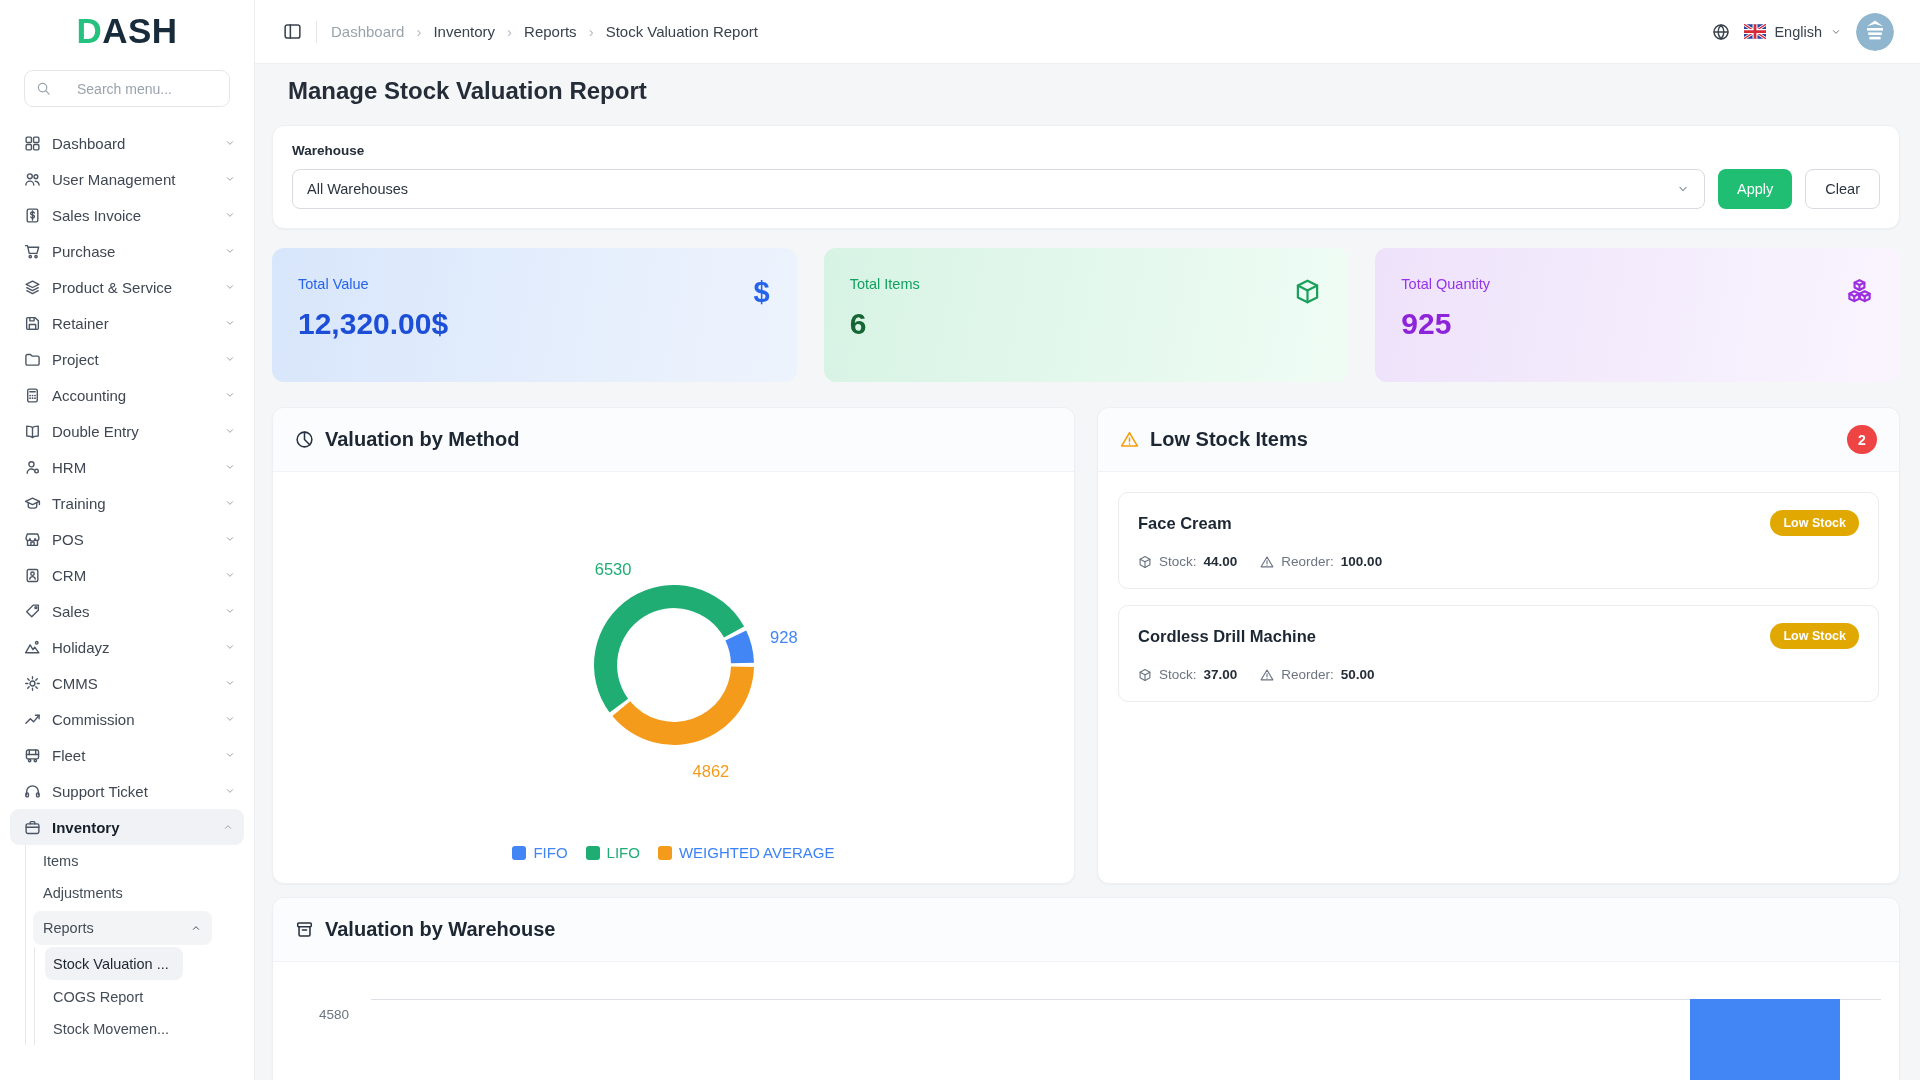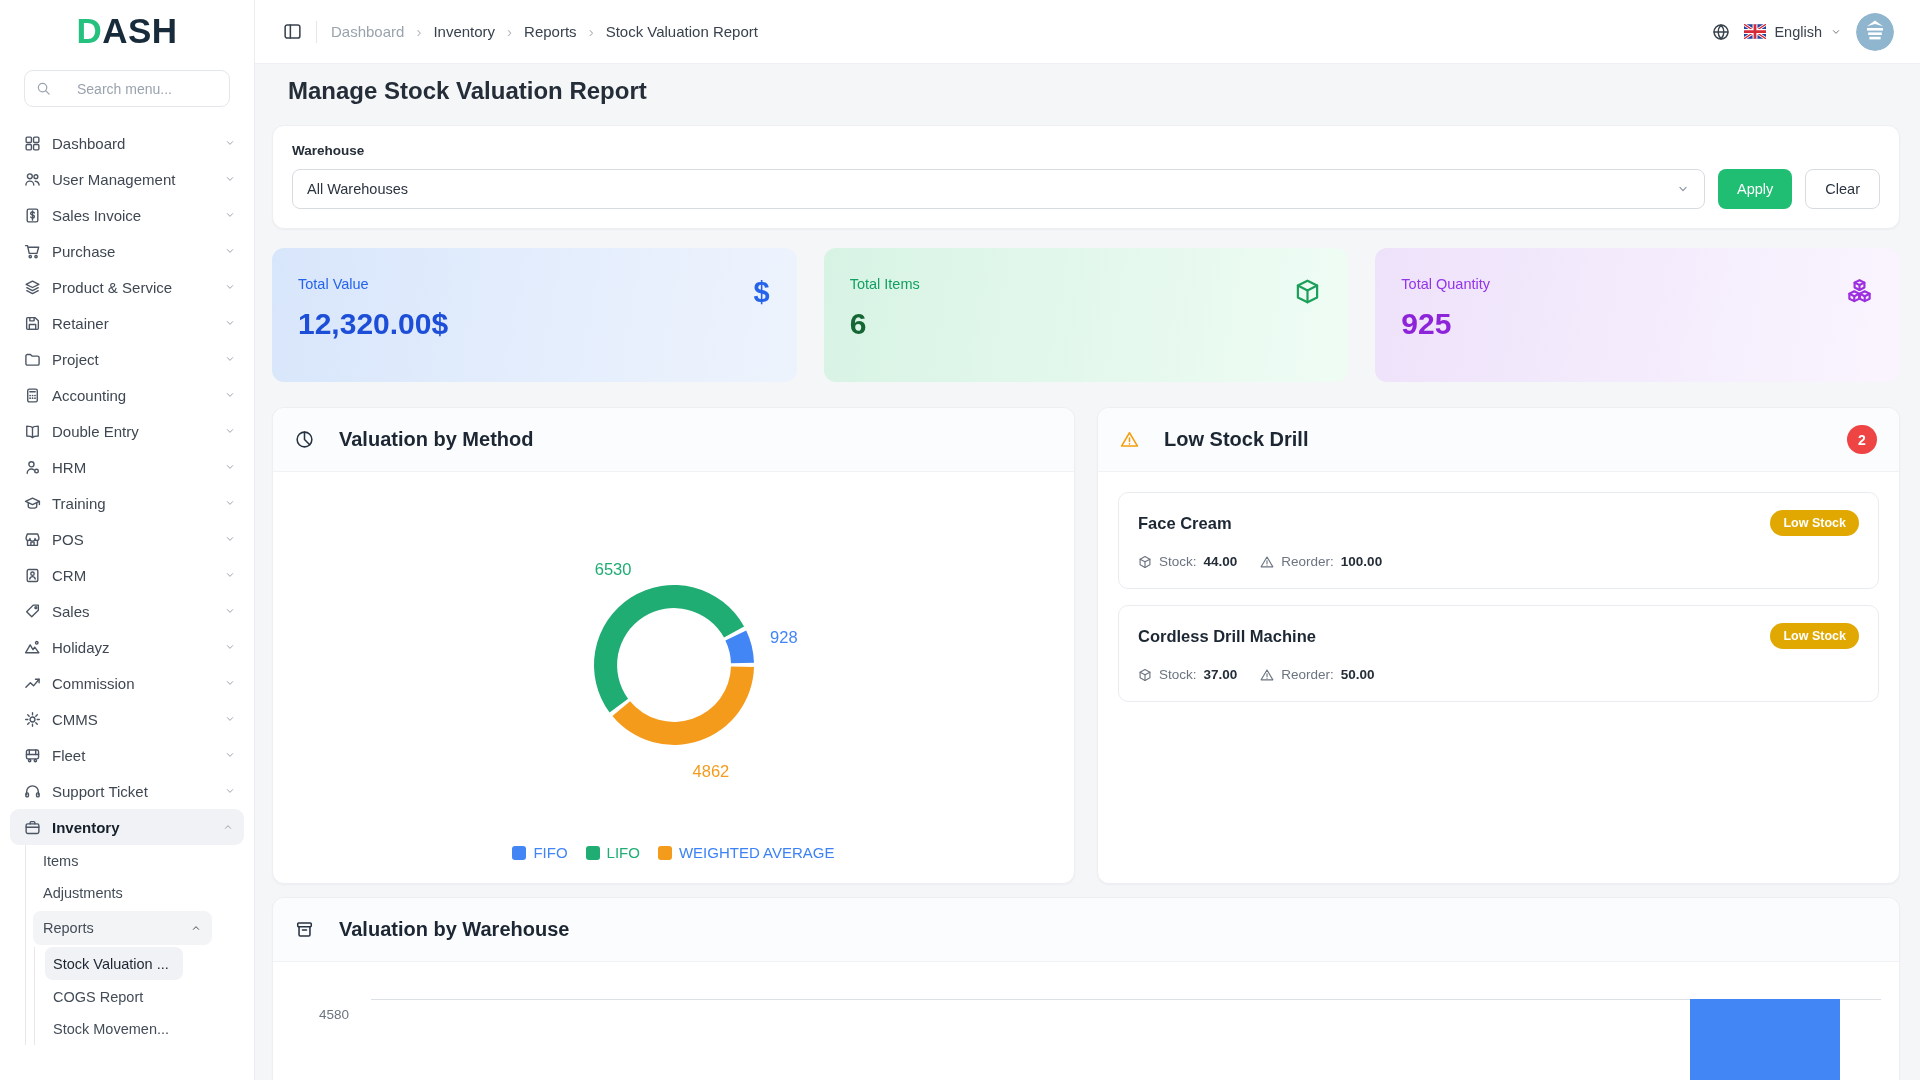--- a/index.html
+++ b/index.html
@@ -67,21 +67,21 @@
   .stat-card.blue { background:linear-gradient(100deg,#d8e6fb 0%,#edf3fd 95%); }
   .blue .stat-label { color:#2563eb; } .blue .stat-value { color:#1d4ed8; } .blue .stat-icon { color:#2563eb; }
   .stat-card.green { background:linear-gradient(100deg,#d7f3e4 0%,#eefcf4 95%); }
   .green .stat-label { color:#12a060; } .green .stat-value { color:#166534; } .green .stat-icon { color:#1aa05a; }
   .stat-card.purple { background:linear-gradient(100deg,#eee2fa 0%,#f9f4fe 95%); }
   .purple .stat-label { color:#9333ea; } .purple .stat-value { color:#8e24d9; } .purple .stat-icon { color:#9d2fe0; }
   .dollar { font-size:29px; font-weight:bold; line-height:1; }
 
   .mid-row { display:grid; grid-template-columns:1fr 1fr; gap:22px; margin-top:25px; }
   .tall-card { height:477px; display:flex; flex-direction:column; }
-  .card-head { height:64px; flex:none; display:flex; align-items:center; gap:25px; padding:0 22px; background:#fbfcfd; border-bottom:1px solid #f0f2f5; border-radius:12px 12px 0 0; }
+  .card-head { height:64px; flex:none; display:flex; align-items:center; gap:11px; padding:0 22px; background:#fbfcfd; border-bottom:1px solid #f0f2f5; border-radius:12px 12px 0 0; }
   .card-head h2 { font-size:20px; font-weight:bold; color:#1c2733; margin:0; }
   .head-icon { color:#273342; }
   .head-icon.warn { color:#f59e0b; }
   .count-badge { margin-left:auto; background:#ef4444; color:#fff; font-size:14px; font-weight:bold; min-width:30px; height:29px; padding:0 8px; border-radius:999px; display:flex; align-items:center; justify-content:center; }
 
   .donut-body { flex:1; position:relative; }
   .donut-svg { display:block; margin:10px auto 0; }
   .legend { position:absolute; left:0; right:0; bottom:22px; display:flex; justify-content:center; gap:18px; font-size:15px; }
   .lg-item { display:flex; align-items:center; gap:7px; cursor:pointer; }
   .lg-swatch { width:14px; height:14px; border-radius:3px; display:inline-block; }
@@ -274,34 +274,34 @@
           <path d="M1.5 13L5.8 5.6l2.7 4.5 1.6-2.4 3.9 5.3z"></path>
           <circle cx="12" cy="3.6" r="1.2"></circle>
         </svg>
         <span class="nav-label">Holidayz</span>
         <svg viewBox="0 0 16 16" width="12" height="12" class="ic chev">
           <path d="M4.5 6.2L8 9.8l3.5-3.6"></path>
         </svg>
       </div>
       <div class="nav-item">
         <svg viewBox="0 0 16 16" width="17" height="17" class="ic">
+          <circle cx="8" cy="8" r="2.3"></circle>
+          <path d="M8 1.6v2M8 12.4v2M1.6 8h2M12.4 8h2M3.5 3.5l1.4 1.4M11.1 11.1l1.4 1.4M12.5 3.5l-1.4 1.4M4.9 11.1l-1.4 1.4"></path>
+        </svg>
+        <span class="nav-label">CMMS</span>
+        <svg viewBox="0 0 16 16" width="12" height="12" class="ic chev">
+          <path d="M4.5 6.2L8 9.8l3.5-3.6"></path>
+        </svg>
+      </div>
+      <div class="nav-item">
+        <svg viewBox="0 0 16 16" width="17" height="17" class="ic">
           <path d="M1.8 11.5L6 7.2l3 3 5.2-6.2"></path>
           <path d="M10.8 4h3.4v3.4"></path>
         </svg>
         <span class="nav-label">Commission</span>
-        <svg viewBox="0 0 16 16" width="12" height="12" class="ic chev">
-          <path d="M4.5 6.2L8 9.8l3.5-3.6"></path>
-        </svg>
-      </div>
-      <div class="nav-item">
-        <svg viewBox="0 0 16 16" width="17" height="17" class="ic">
-          <circle cx="8" cy="8" r="2.3"></circle>
-          <path d="M8 1.6v2M8 12.4v2M1.6 8h2M12.4 8h2M3.5 3.5l1.4 1.4M11.1 11.1l1.4 1.4M12.5 3.5l-1.4 1.4M4.9 11.1l-1.4 1.4"></path>
-        </svg>
-        <span class="nav-label">CMMS</span>
         <svg viewBox="0 0 16 16" width="12" height="12" class="ic chev">
           <path d="M4.5 6.2L8 9.8l3.5-3.6"></path>
         </svg>
       </div>
       <div class="nav-item">
         <svg viewBox="0 0 16 16" width="17" height="17" class="ic">
           <rect x="2.3" y="2.8" width="11.4" height="8.4" rx="1.6"></rect>
           <path d="M2.3 7h11.4"></path>
           <path d="M5 2.8v4.2M11 2.8v4.2"></path>
           <circle cx="5.3" cy="12.8" r="1.1"></circle>
@@ -497,21 +497,21 @@
       </div>
     </div>
 
     <div class="card tall-card">
       <div class="card-head">
         <svg viewBox="0 0 16 16" width="19" height="19" class="ic head-icon warn">
             <path d="M8 2.3L14.7 13.5H1.3z"></path>
             <path d="M8 6.7v3"></path>
             <path d="M8 11.6v.1"></path>
           </svg>
-        <h2>Low Stock Drill</h2>
+        <h2>Low Stock Items</h2>
         <span class="count-badge">2</span>
       </div>
       <div class="ls-body" id="low-stock-list">
           <div class="ls-row">
             <div class="ls-head">
               <span class="ls-name">Face Cream</span>
               <span class="ls-badge">Low Stock</span>
             </div>
             <div class="ls-meta">
               <svg viewBox="0 0 16 16" width="14" height="14" class="ic">

